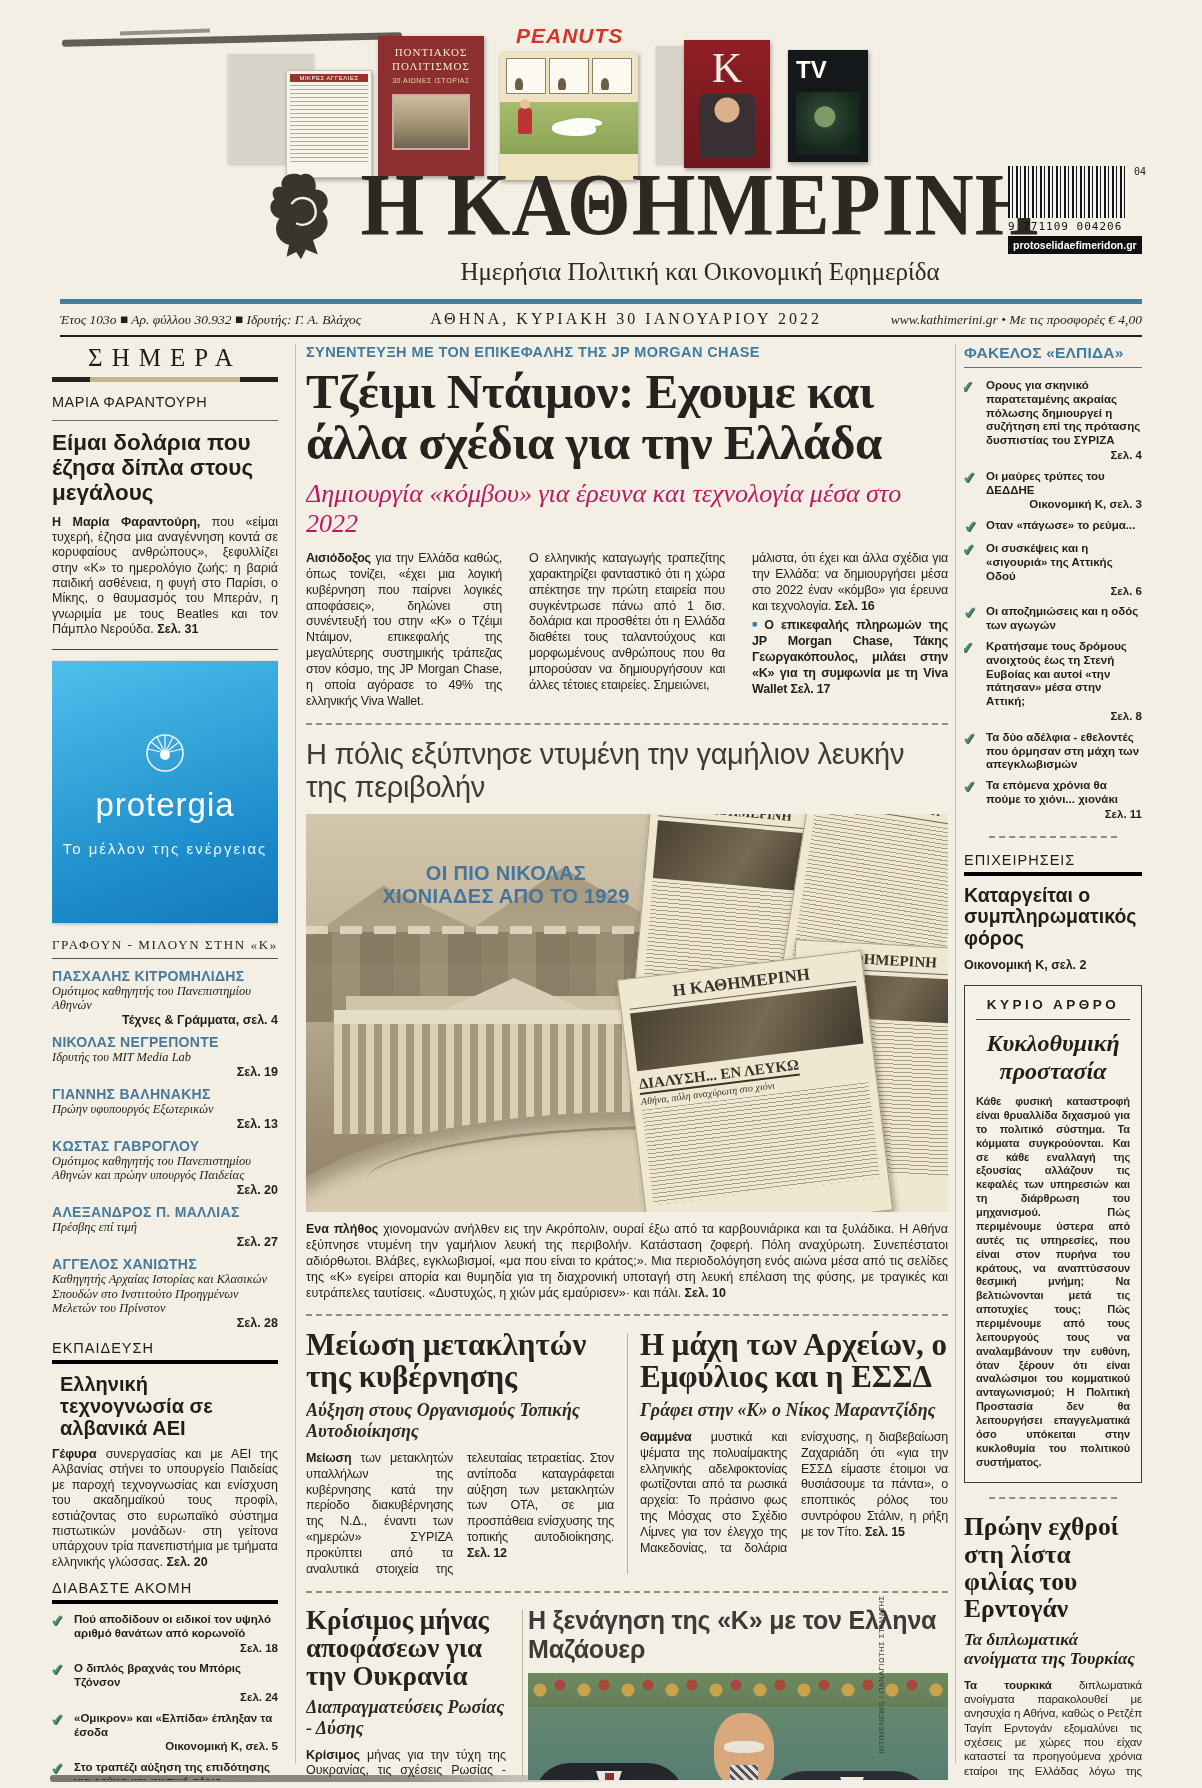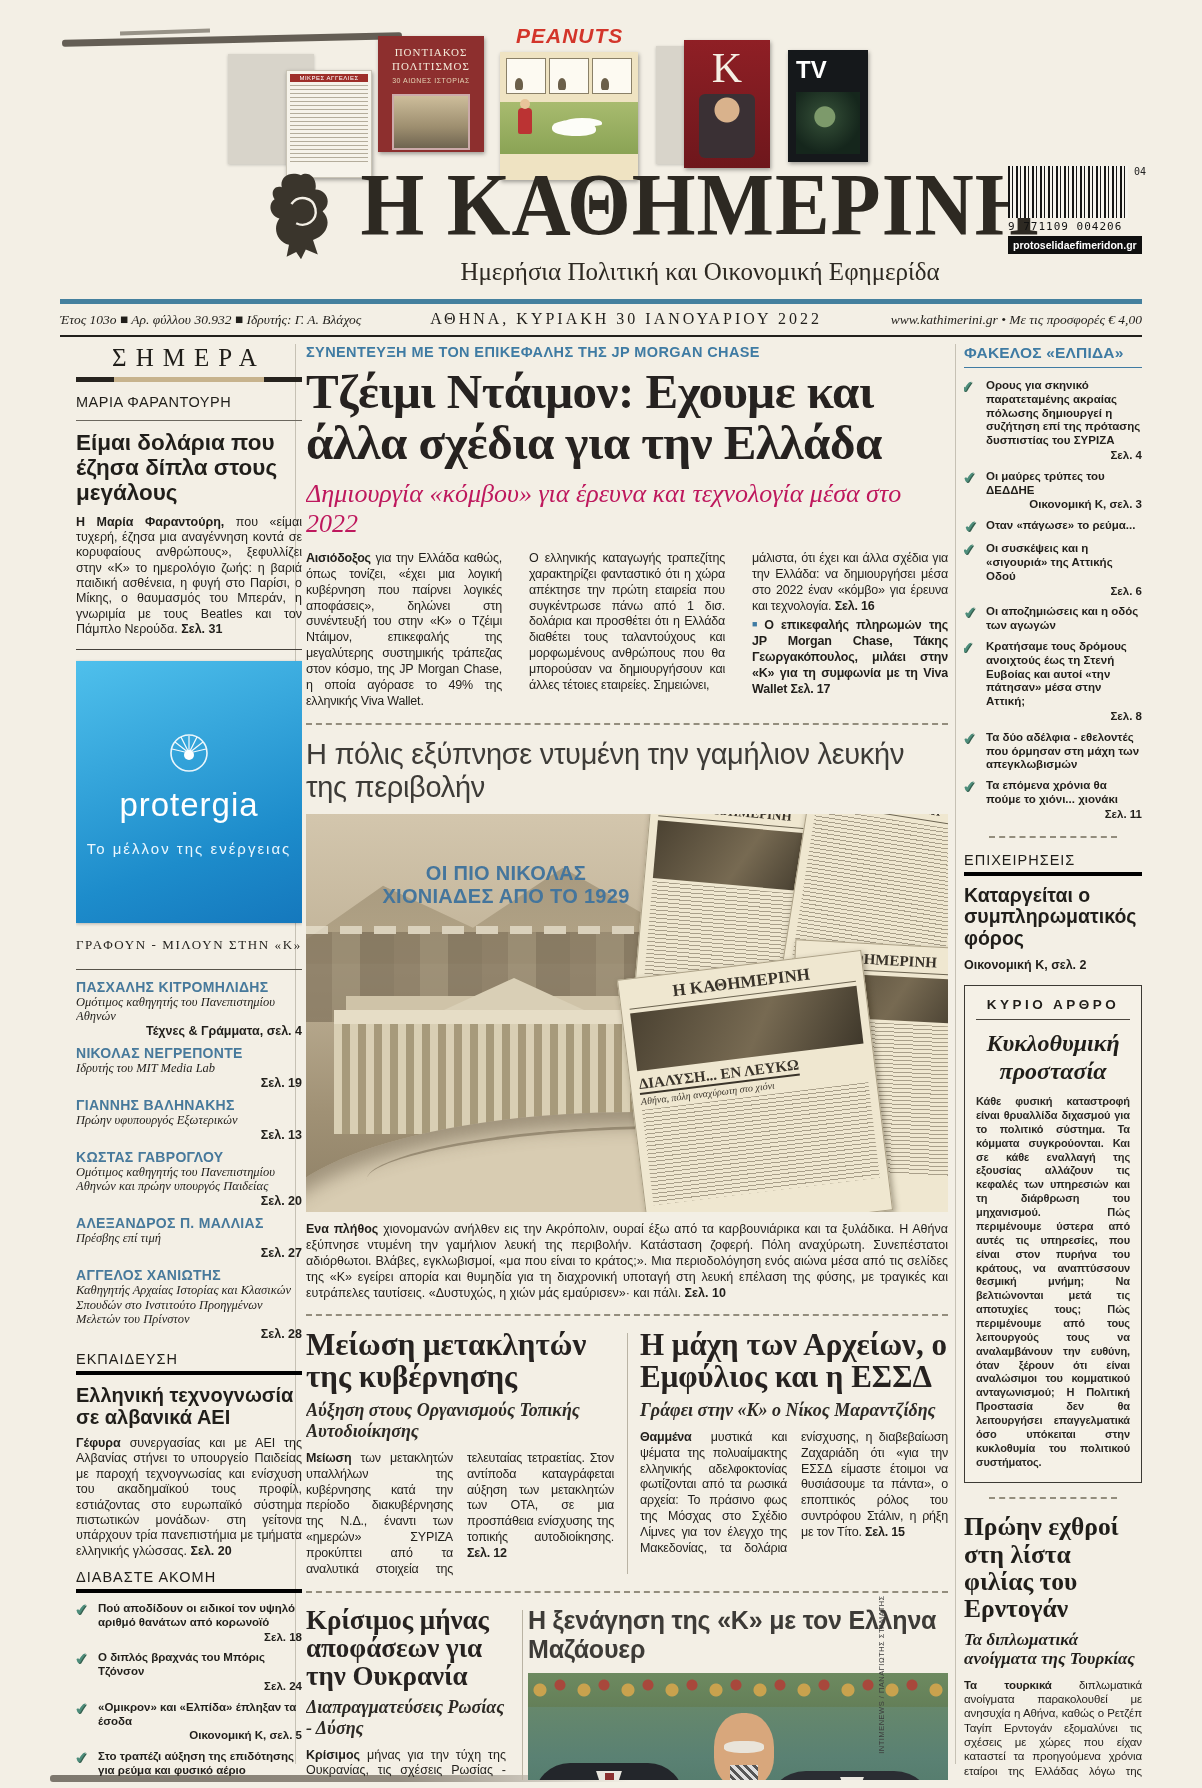--- a/index.html
+++ b/index.html
@@ -13,21 +13,21 @@
   .artifact-top2{position:absolute;top:30px;left:120px;width:90px;height:4px;background:#5a5348;transform:rotate(-2deg);opacity:.6;}
   .artifact-bottom{position:absolute;bottom:6px;left:50px;width:580px;height:7px;background:linear-gradient(90deg,#4a443a,#6b6356 60%,transparent);opacity:.7;border-radius:3px;}
 
   
   .promo{position:absolute;top:28px;left:228px;width:700px;height:152px;}
   .promo .panel{position:absolute;background:#d8d4ca;box-shadow:0 1px 3px rgba(0,0,0,.2);}
   .cover{position:absolute;box-shadow:1px 2px 4px rgba(0,0,0,.35);}
   .leaflet{left:58px;top:42px;width:78px;height:100px;background:#f6f3ea;border:1px solid #c9c4b6;padding:3px;}
   .leaflet .lf-head{background:#9e2f2a;color:#fff;font-size:6px;text-align:center;padding:1px 0;letter-spacing:.5px;}
   .leaflet .lf-lines{margin-top:3px;height:80px;background:repeating-linear-gradient(180deg,#a49c88 0 1px,transparent 1px 4px);opacity:.8;}
-  .redbook{left:150px;top:8px;width:106px;height:116px;background:#8d2f2e;color:#f3e9d8;text-align:center;padding-top:10px;box-sizing:border-box;}
+  .redbook{left:150px;top:8px;width:106px;height:140px;background:#8d2f2e;color:#f3e9d8;text-align:center;padding-top:10px;box-sizing:border-box;}
   .redbook .bk-t{font-size:11px;letter-spacing:1px;line-height:1.25;}
   .redbook .bk-s{font-size:7px;margin-top:3px;letter-spacing:.5px;color:#e4d3b4;}
   .redbook .bk-img{margin:10px auto 0;width:74px;height:52px;background:linear-gradient(180deg,#cdbd9b,#9d8e6f 60%,#6f6450);border:2px solid #caa;}
   .pn-label{position:absolute;left:288px;top:-4px;font-size:21px;font-weight:bold;font-style:italic;color:#d3352a;letter-spacing:1px;}
   .pnbook{left:272px;top:24px;width:138px;height:128px;background:#efe3c2;}
   .pn-strip{display:flex;gap:3px;padding:6px 6px 0;}
   .pn-strip .cell{flex:1;height:34px;background:#fdfaf2;border:1px solid #8a8068;position:relative;}
   .pn-strip .cell::after{content:"";position:absolute;left:20%;bottom:3px;width:8px;height:12px;background:#6b5f4a;border-radius:50% 50% 30% 30%;}
   .pn-grass{margin-top:8px;height:52px;background:linear-gradient(180deg,#a8bb6f,#8aa355);position:relative;}
   .pn-dog{position:absolute;left:52px;top:18px;width:44px;height:16px;background:#fdfdf8;border-radius:50% 60% 40% 50%;box-shadow:10px -6px 0 -4px #fdfdf8;}
@@ -53,45 +53,45 @@
   .barcode-site{display:inline-block;background:#101010;color:#fff;font-size:10.5px;padding:3px 5px;margin-top:3px;font-family:"Liberation Sans",sans-serif;font-weight:bold;}
 
   .rule-blue{position:absolute;top:299px;left:60px;width:1082px;height:5px;background:#44809e;box-shadow:0 7px 0 -5px #44809e;}
   .dateline{position:absolute;top:310px;left:60px;width:1082px;display:flex;justify-content:space-between;align-items:baseline;
             border-bottom:2px solid #22201c;padding-bottom:7px;}
   .dateline .dl-left,.dateline .dl-right{font-size:13.5px;font-style:italic;}
   .dateline .dl-center{font-size:16px;letter-spacing:3px;}
 
   
   .col{position:absolute;top:344px;height:1436px;overflow:hidden;}
-  .col-left{left:76px;width:226px;}
+  .col-left{left:52px;width:226px;}
   .col-center{left:306px;width:642px;}
   .col-right{left:964px;width:178px;}
   .vrule{position:absolute;top:344px;width:1px;height:1420px;background:#c6c1b4;}
   .vrule1{left:295px;} .vrule2{left:955px;}
 
   
   .simera-label{text-align:center;font-size:25px;letter-spacing:9px;color:#1f1d19;}
   .simera-bar{height:5px;margin:5px 0 12px;background:linear-gradient(90deg,#26231e 0 17%,#c7b38d 17% 83%,#26231e 83% 100%);}
   .topic{font-size:14.5px;letter-spacing:.5px;border-bottom:1px solid #6b675e;padding-bottom:10px;margin-bottom:9px;}
   .lh1{font-weight:bold;font-size:22.5px;line-height:1.12;margin:0 0 9px;}
   .smallbody{font-size:12.5px;line-height:1.23;text-align:justify;}
   .smallbody b.pg{white-space:nowrap;}
   .hr-solid{border:none;border-top:1px solid #44403a;margin:11px 0;}
   .ad{margin:2px 0 12px;height:262px;background:linear-gradient(160deg,#4fc0ec,#1d8ccb 70%,#1578bd);display:flex;flex-direction:column;
       align-items:center;justify-content:center;color:#fff;box-shadow:0 1px 3px rgba(0,0,0,.25);}
   .ad-logo{font-size:33px;letter-spacing:1px;margin-top:6px;}
   .ad-tag{font-size:15px;letter-spacing:2px;margin-top:16px;color:#eaf7ff;}
-  .grafoun-title{font-size:13px;letter-spacing:1.6px;border-bottom:1px solid #57534a;padding:2px 0 16px;margin:2px 0 9px;font-family:"Liberation Serif",serif;}
+  .grafoun-title{font-size:13px;letter-spacing:1.6px;border-bottom:1px solid #57534a;padding:2px 0 5px;margin:2px 0 9px;font-family:"Liberation Serif",serif;}
   .person{margin-bottom:7px;}
   .person-name{color:#47799b;font-weight:bold;font-size:14px;letter-spacing:.3px;}
   .person-role{font-family:"Liberation Serif",serif;font-style:italic;font-size:12.5px;line-height:1.18;}
   .person-page{font-weight:bold;font-size:12.5px;text-align:right;}
   .sec-head{font-size:14.5px;letter-spacing:1px;border-bottom:4px solid #000000;padding-bottom:4px;margin:10px 0 9px;}
-  .lh2{font-weight:bold;font-size:20px;line-height:1.1;margin:0 0 8px;}
+  .lh2{font-weight:bold;font-size:20px;line-height:1.1;margin:0 8px 8px;}
 
   .check-item{display:flex;gap:7px;margin-bottom:7px;}
   .check{flex:0 0 15px;color:#4d8d7b;font-weight:bold;font-size:16px;line-height:1;transform:rotate(-6deg);text-shadow:1px 1px 0 #35604f;}
   .check-bd{flex:1;font-size:11.5px;font-weight:bold;line-height:1.2;}
   .check-page{display:block;text-align:right;margin-top:1px;}
 
   
   .kicker{color:#3f7ba3;font-weight:bold;font-size:14.5px;letter-spacing:.4px;margin-bottom:7px;}
   .main-head{font-size:49px;line-height:1.04;font-weight:bold;color:#262220;margin:0 0 10px;letter-spacing:-.5px;}
   .deck{font-style:italic;font-size:26px;color:#be185d;margin:0 0 12px;font-weight:normal;}

